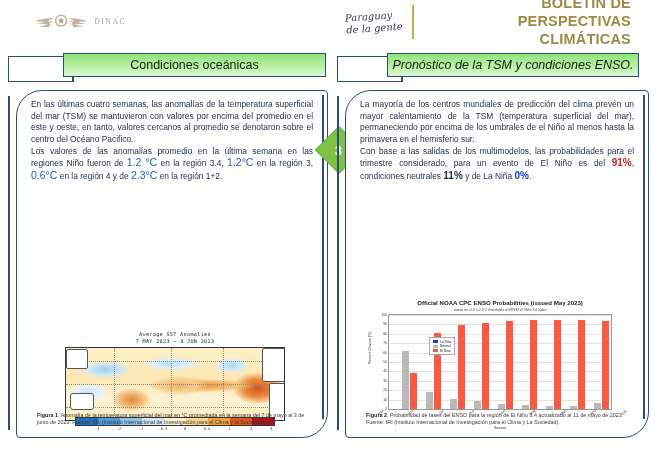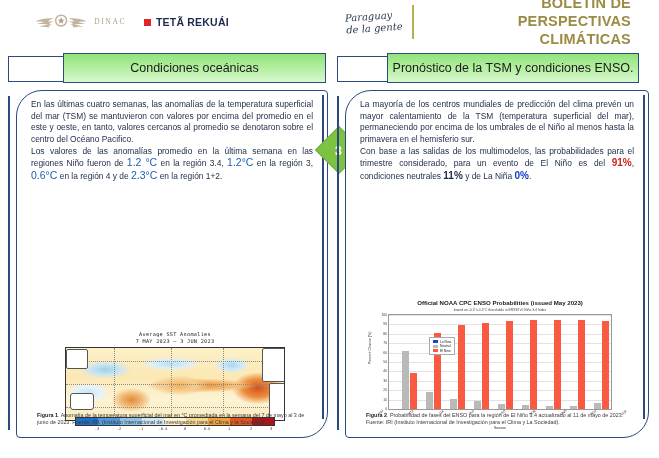--- a/index.html
+++ b/index.html
@@ -69,29 +69,29 @@
     border:1.6px solid #2b4a7d;border-right:none;
     box-sizing:border-box;
   }
   .bracket:after{
     content:"";position:absolute;right:0;top:-1.6px;
     width:1.6px;height:26px;background:#2b4a7d;
   }
 
   
   .chip{
-    position:absolute;top:5px;height:30px;
+    position:absolute;top:5px;height:24px;
     border:1.4px solid #2b4a7d;box-sizing:border-box;
     background:linear-gradient(180deg,#8fe37a 0%,#b7f0a4 55%,#d9f8cf 100%);
     display:flex;align-items:center;justify-content:center;
     font-size:12.5px;color:#1a1a1a;
     font-family:"Liberation Sans", sans-serif;
   }
   .panel-left .chip{left:55px;right:4px;}
-  .panel-right .chip{left:50px;right:12px;}
+  .panel-right .chip{left:50px;right:12px;font-style:italic;}
 
   
   .bodybox{
     position:absolute;top:42px;bottom:10px;left:8px;right:2px;
     border:1.6px solid #2b4a7d;
     border-radius:26px 4px 26px 4px;
     box-sizing:border-box;
     background:#fff;
   }
   
@@ -236,24 +236,20 @@
           <path d="M36 16 C29 16.5 22 18 16 20 c6-.4 11 .2 15 1.3 C28.5 19.8 32 17 36 16z"></path>
           <path d="M58 8 C66 7 76 8 86 12 c-9 0 -15 1 -20 3 C69 12 64 9 58 8z"></path>
           <path d="M58 12 C66 12 75 13 83 16 c-8-.5 -14 .3 -19 1.8 C67 16 63 13.2 58 12z"></path>
           <path d="M60 16 C67 16.5 74 18 80 20 c-6-.4 -11 .2 -15 1.3 C67.5 19.8 64 17 60 16z"></path>
         </g>
       </svg>
       <div class="dinac-word">DINAC</div>
     </div>
 
     <div class="govblock">
-      <div class="govline">
-        <span class="gov-sq" style="background:#e0242c"></span>
-        <span class="gov-txt">TETÃ REKUÁI</span>
-      </div>
     </div>
   </div>
 
   <div class="hdr-right">
     <div class="pg-brand">
       <span>Paraguay</span>
       <span class="l2">de la gente</span>
     </div>
     <div class="vsep"></div>
     <div class="boletin">

